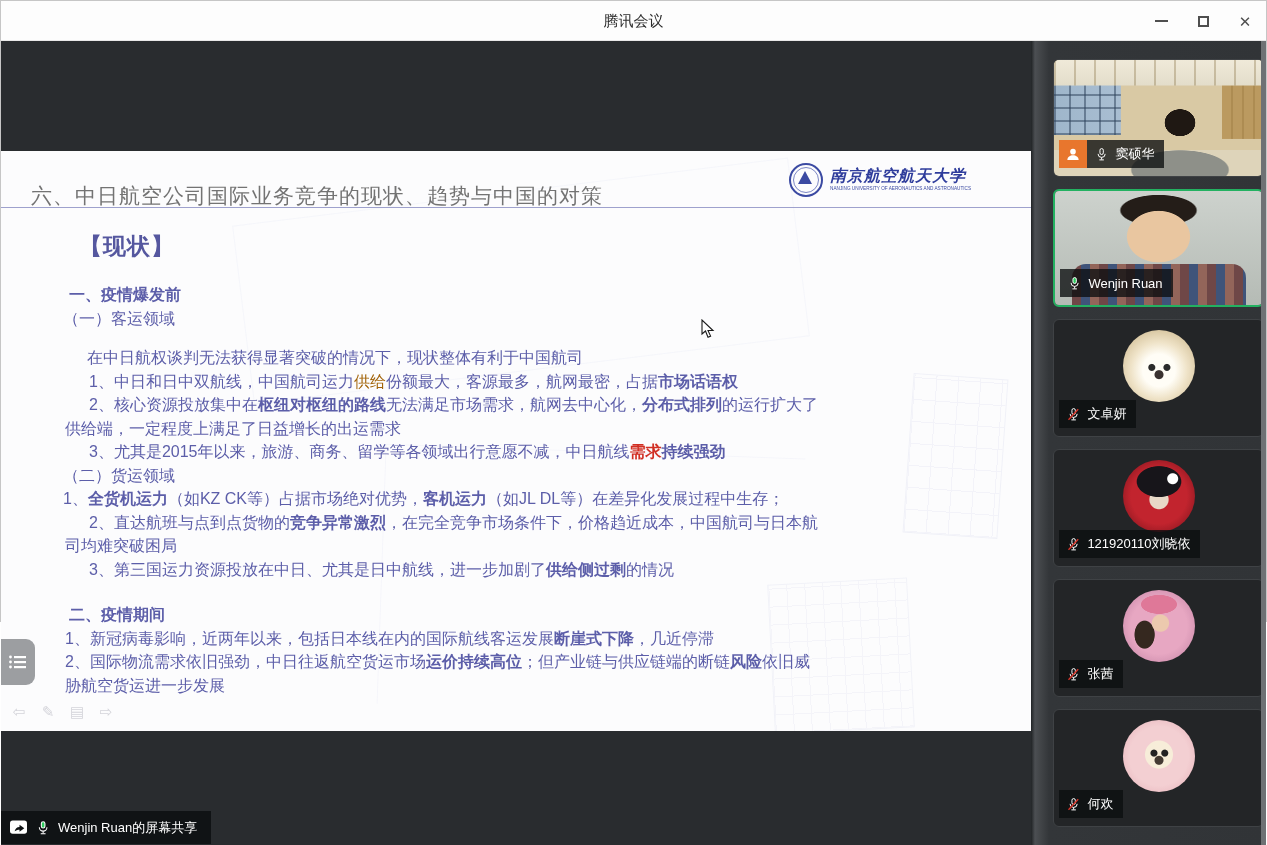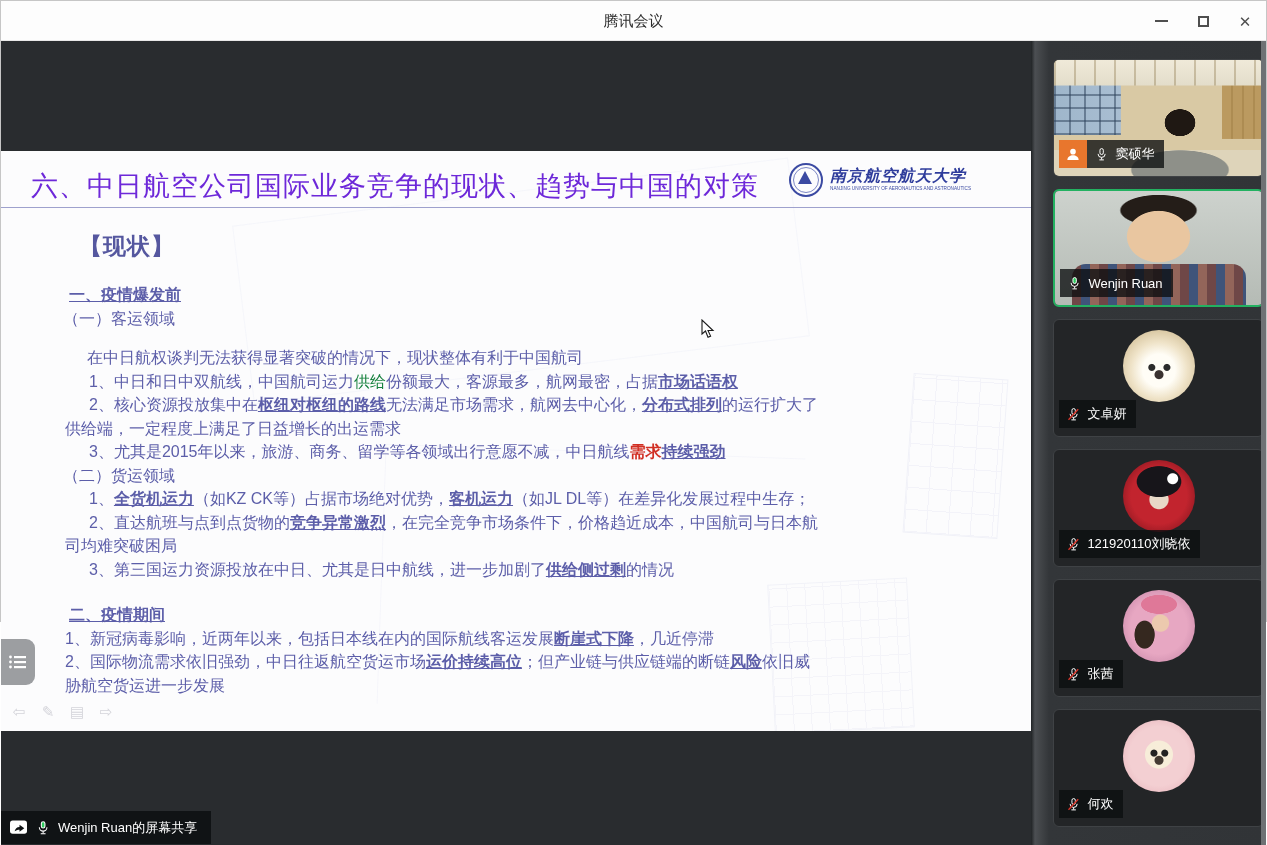--- a/index.html
+++ b/index.html
@@ -28,39 +28,39 @@
   
   .wm { position:absolute; opacity:.4; pointer-events:none; }
   .wm-lattice1 { right:28px; top:225px; width:95px; height:160px; border:1px solid #dfe1f0;
     background:repeating-linear-gradient(0deg,#e7e8f4 0 1px,transparent 1px 22px),repeating-linear-gradient(90deg,#e7e8f4 0 1px,transparent 1px 22px); transform:rotate(4deg); }
   .wm-lattice2 { right:120px; top:430px; width:140px; height:150px; border:1px solid #e2e4f1;
     background:repeating-linear-gradient(0deg,#e9eaf5 0 1px,transparent 1px 18px),repeating-linear-gradient(90deg,#e9eaf5 0 1px,transparent 1px 18px); transform:rotate(-3deg); }
   .wm-line1 { left:240px; top:40px; width:560px; height:180px; border:1px solid #ecedf7; transform:rotate(-7deg); }
   .wm-line2 { left:380px; top:300px; width:420px; height:260px; border-left:1px solid #ecedf7; border-top:1px solid #ecedf7; transform:rotate(2deg); }
 
   
-  .slide-title { position:absolute; left:30px; top:17px; font-size:27px; letter-spacing:1px; color:#6d28d9; font-weight:500; white-space:nowrap; }
+  .slide-title { position:absolute; left:30px; top:31px; font-size:21px; letter-spacing:1px; color:#737373; font-weight:500; white-space:nowrap; }
   .slide-divider { position:absolute; left:0; top:56px; width:1030px; height:1px; background:#9ea1cd; }
 
   .uni-logo { position:absolute; right:20px; top:12px; display:flex; align-items:center; gap:7px; }
   .seal { width:34px; height:34px; border-radius:50%; border:2px solid #3b4aa2; position:relative; }
   .seal::before { content:""; position:absolute; left:7px; top:6px; width:0; height:0;
     border-left:7px solid transparent; border-right:7px solid transparent; border-bottom:13px solid #3b4aa2; }
   .seal::after { content:""; position:absolute; inset:2px; border-radius:50%; border:1px solid #7b86c4; }
   .uni-text { display:flex; flex-direction:column; line-height:1; }
   .uni-name { font-family:"Liberation Serif","DejaVu Serif",serif; font-style:italic; font-weight:bold; font-size:16px; color:#2f3d9c; letter-spacing:1px; white-space:nowrap; }
   .uni-sub { font-size:6px; transform:scale(.78); transform-origin:left top; color:#3b4aa2; margin-top:2px; white-space:nowrap; }
 
   .section-heading { position:absolute; left:78px; top:80px; font-size:23px; font-weight:bold; color:#55579f; letter-spacing:1px; }
 
   
   #slide-body { position:absolute; left:62px; top:132px; width:955px; font-size:16px; color:#5c5ea9; }
   #slide-body .line { line-height:23.5px; white-space:nowrap; }
-  #slide-body .b { font-weight:bold;text-decoration:underline; }
-  #slide-body .r { color:#15803d; }
+  #slide-body .b { font-weight:bold; }
+  #slide-body .r { color:#a16207; }
   #slide-body .rb { color:#d12f23; font-weight:bold; }
   #slide-body .gap { margin-top:22px; }
 
   
   .ppt-nav { position:absolute; left:10px; top:552px; display:flex; gap:13px; color:#d4d4da; font-size:15px; }
   .ppt-nav span { width:16px; text-align:center; }
 
   
   .annot-btn { position:absolute; left:0; top:598px; width:34px; height:46px; background:rgba(148,150,153,.92); border-radius:0 9px 9px 0; display:flex; align-items:center; justify-content:center; }
 
@@ -183,21 +183,21 @@
 
         <div id="slide-body">
             <div class="line" style="margin-left: 6px;"><span class="b">一、疫情爆发前</span></div>
             <div class="line" style="margin-left: 0px;"><span>（一）客运领域</span></div>
             <div class="line" style="margin-left: 24px; margin-top: 16px;"><span>在中日航权谈判无法获得显著突破的情况下，现状整体有利于中国航司</span></div>
             <div class="line" style="margin-left: 26px;"><span>1、中日和日中双航线，中国航司运力</span><span class="r">供给</span><span>份额最大，客源最多，航网最密，占据</span><span class="b">市场话语权</span></div>
             <div class="line" style="margin-left: 26px;"><span>2、核心资源投放集中在</span><span class="b">枢纽对枢纽的路线</span><span>无法满足市场需求，航网去中心化，</span><span class="b">分布式排列</span><span>的运行扩大了</span></div>
             <div class="line" style="margin-left: 2px;"><span>供给端，一定程度上满足了日益增长的出运需求</span></div>
             <div class="line" style="margin-left: 26px;"><span>3、尤其是2015年以来，旅游、商务、留学等各领域出行意愿不减，中日航线</span><span class="rb">需求</span><span class="b">持续强劲</span></div>
             <div class="line" style="margin-left: 0px;"><span>（二）货运领域</span></div>
-            <div class="line" style="margin-left: 26px;"><span>1、</span><span class="b">全货机运力</span><span>（如KZ CK等）占据市场绝对优势，</span><span class="b">客机运力</span><span>（如JL DL等）在差异化发展过程中生存；</span></div>
+            <div class="line" style=""><span>1、</span><span class="b">全货机运力</span><span>（如KZ CK等）占据市场绝对优势，</span><span class="b">客机运力</span><span>（如JL DL等）在差异化发展过程中生存；</span></div>
             <div class="line" style="margin-left: 26px;"><span>2、直达航班与点到点货物的</span><span class="b">竞争异常激烈</span><span>，在完全竞争市场条件下，价格趋近成本，中国航司与日本航</span></div>
             <div class="line" style="margin-left: 2px;"><span>司均难突破困局</span></div>
             <div class="line" style="margin-left: 26px;"><span>3、第三国运力资源投放在中日、尤其是日中航线，进一步加剧了</span><span class="b">供给侧过剩</span><span>的情况</span></div>
             <div class="line gap" style="margin-left: 6px;"><span class="b">二、疫情期间</span></div>
             <div class="line" style="margin-left: 2px;"><span>1、新冠病毒影响，近两年以来，包括日本线在内的国际航线客运发展</span><span class="b">断崖式下降</span><span>，几近停滞</span></div>
             <div class="line" style="margin-left: 2px;"><span>2、国际物流需求依旧强劲，中日往返航空货运市场</span><span class="b">运价持续高位</span><span>；但产业链与供应链端的断链</span><span class="b">风险</span><span>依旧威</span></div>
             <div class="line" style="margin-left: 2px;"><span>胁航空货运进一步发展</span></div>
           </div>
 
         <div class="ppt-nav">

